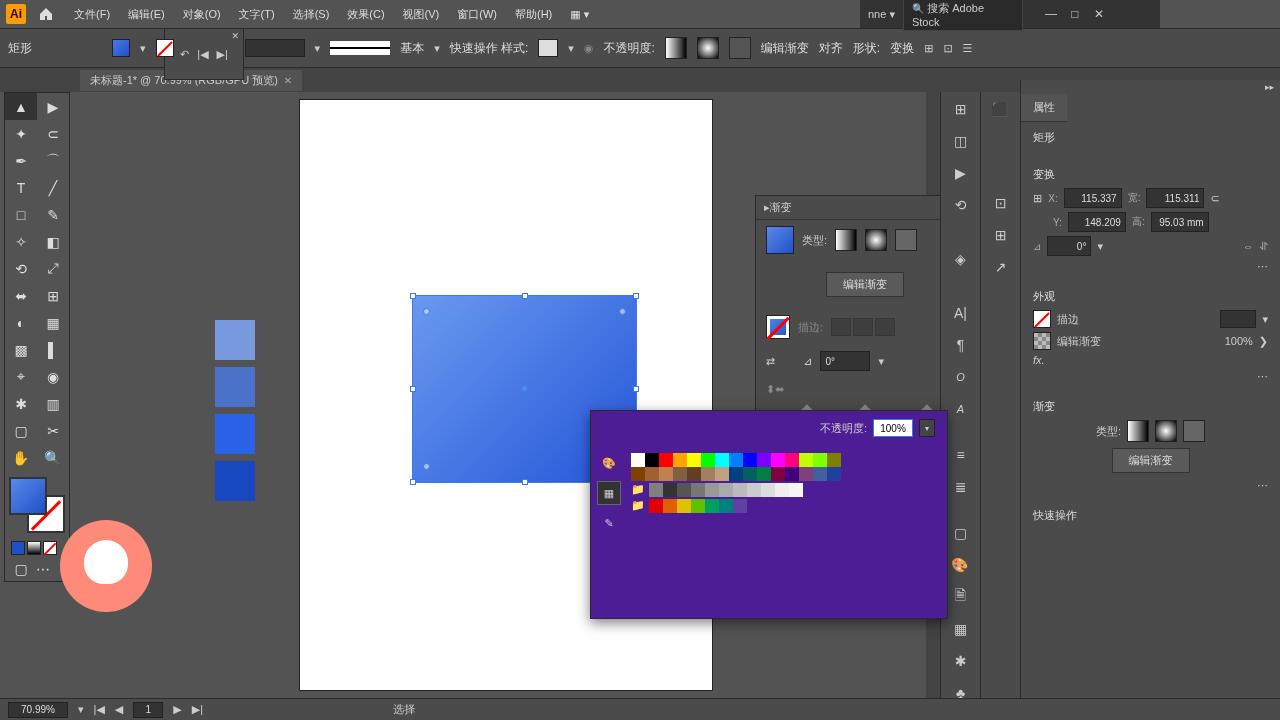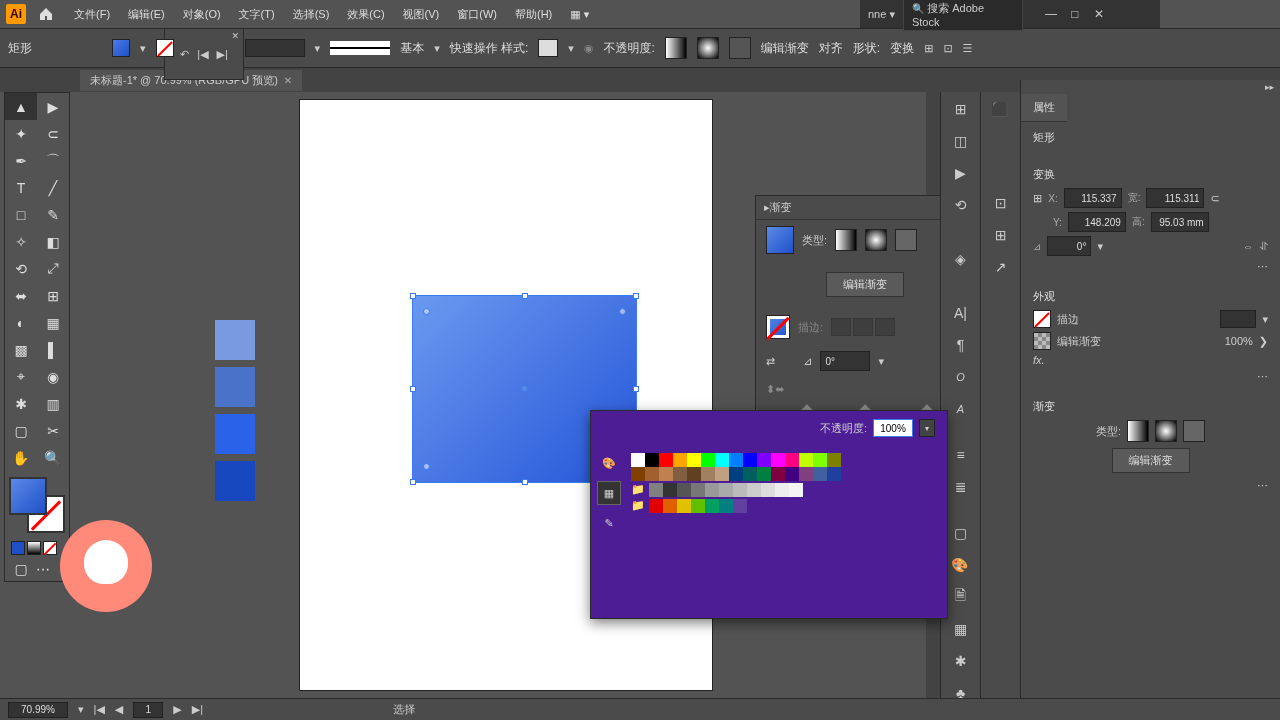--- a/index.html
+++ b/index.html
@@ -524,20 +524,23 @@
     <div class="props-lbl">渐变</div>
     <div class="prop-row" style="justify-content:center">
       <span>类型:</span>
       <div class="grad-type-sw" style="background:linear-gradient(90deg,#fff,#000)"></div>
       <div class="grad-type-sw" style="background:radial-gradient(#fff,#000)"></div>
       <div class="grad-type-sw" style="background:#666"></div>
     </div>
     <button class="edit-grad-btn">编辑渐变</button>
     <div style="text-align:right"><span>⋯</span></div>
   </div>
+  <div class="props-section">
+    <div class="props-lbl">快速操作</div>
+  </div>
 </div>
 
 <div class="bunny"></div>
 
 <div class="statusbar">
   <input class="zoom-in" value="70.99%" style="">
     <span>▾</span>
   <span>|◀</span>
   <span>◀</span>
   <input class="zoom-in" style="width: 30px;" value="1">

